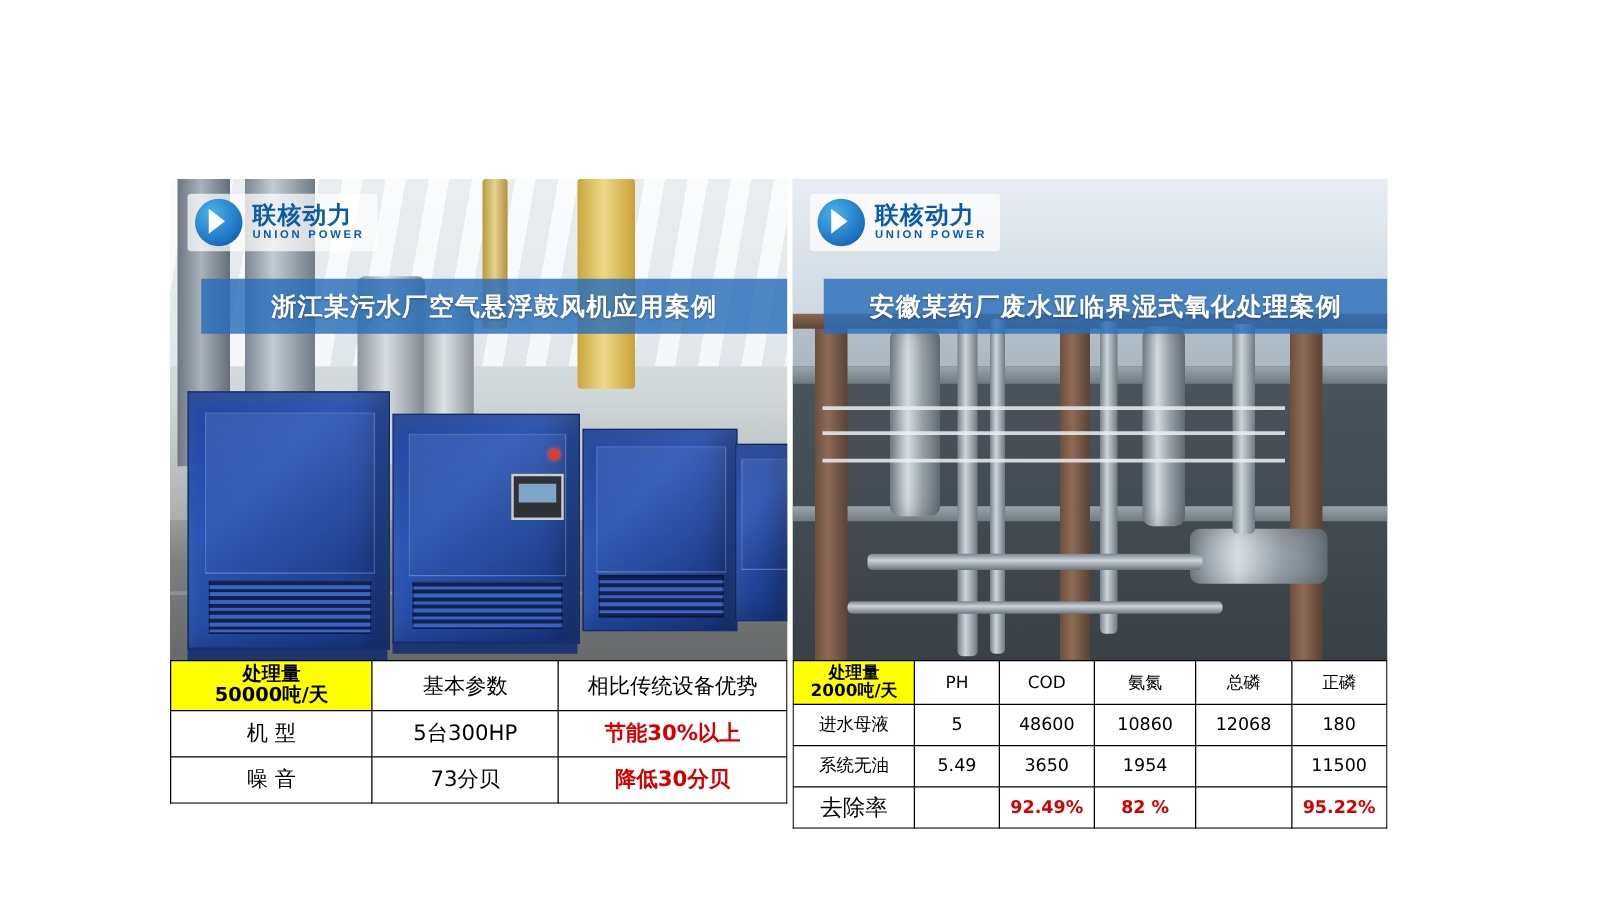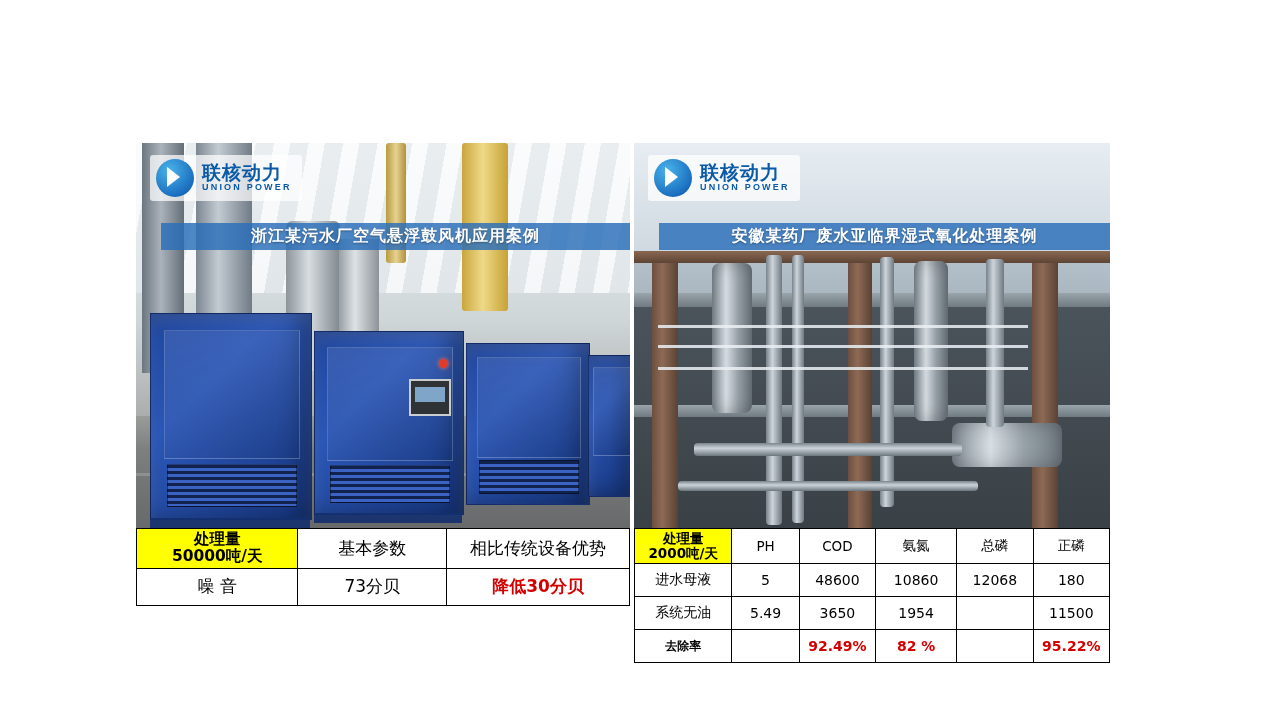--- a/index.html
+++ b/index.html
@@ -194,25 +194,25 @@
   }
   .logo-en {
     font-size: 9px; color: #0b5aa8; letter-spacing: 2.2px; font-weight: bold;
   }
 
   
   .caption {
     position: absolute;
     left: 0; right: 0;
     top: 80px;
-    height: 27px;
+    height: 44px;
     background: rgba(41,110,185,0.82);
     display: flex; align-items: center; justify-content: center;
     color: #ffffff;
-    font-size: 16px;
+    font-size: 20px;
     font-weight: bold;
     letter-spacing: 1px;
     font-family: "DejaVu Sans", "Liberation Sans", sans-serif;
     text-shadow: 0 1px 2px rgba(0,0,0,0.35);
     margin-left: 25px;
   }
 
   
   table {
     border-collapse: collapse;
@@ -244,21 +244,21 @@
   
   .tbl-right td { height: 30px; font-size: 14px; }
   .tbl-right .hdr-yellow {
     background: #ffff00;
     font-weight: bold;
     line-height: 1.12;
     font-size: 13.5px;
     padding: 2px 0;
   }
   .tbl-right .hdr { font-size: 13.5px; margin-top: 46px; }
-  .tbl-right .rate-lbl { font-weight: bold; font-size: 12px; }
+  .tbl-right .rate-lbl { font-weight: normal; font-size: 18px; }
   .tbl-right .rate { color: #d40000; font-weight: bold; font-size: 14px; }
 </style>
 </head>
 <body>
 
 <div class="slide">
 
 
   <div class="panel panel-left">
 
@@ -308,20 +308,25 @@
 
     <table class="tbl-left">
       <tbody>
           <tr>
         <td class="hdr-yellow" style="width:33%;">
           <div>处理量</div>
           <div>50000吨/天</div>
         </td>
         <td style="width:30%;">基本参数</td>
         <td style="width:37%;">相比传统设备优势</td>
+      </tr>
+      <tr>
+        <td class="rowlbl">机 型</td>
+        <td>5台300HP</td>
+        <td class="adv">节能30%以上</td>
       </tr>
       <tr>
         <td class="rowlbl">噪 音</td>
         <td>73分贝</td>
         <td class="adv">降低30分贝</td>
       </tr>
     </tbody>
       </table>
   </div>
 

